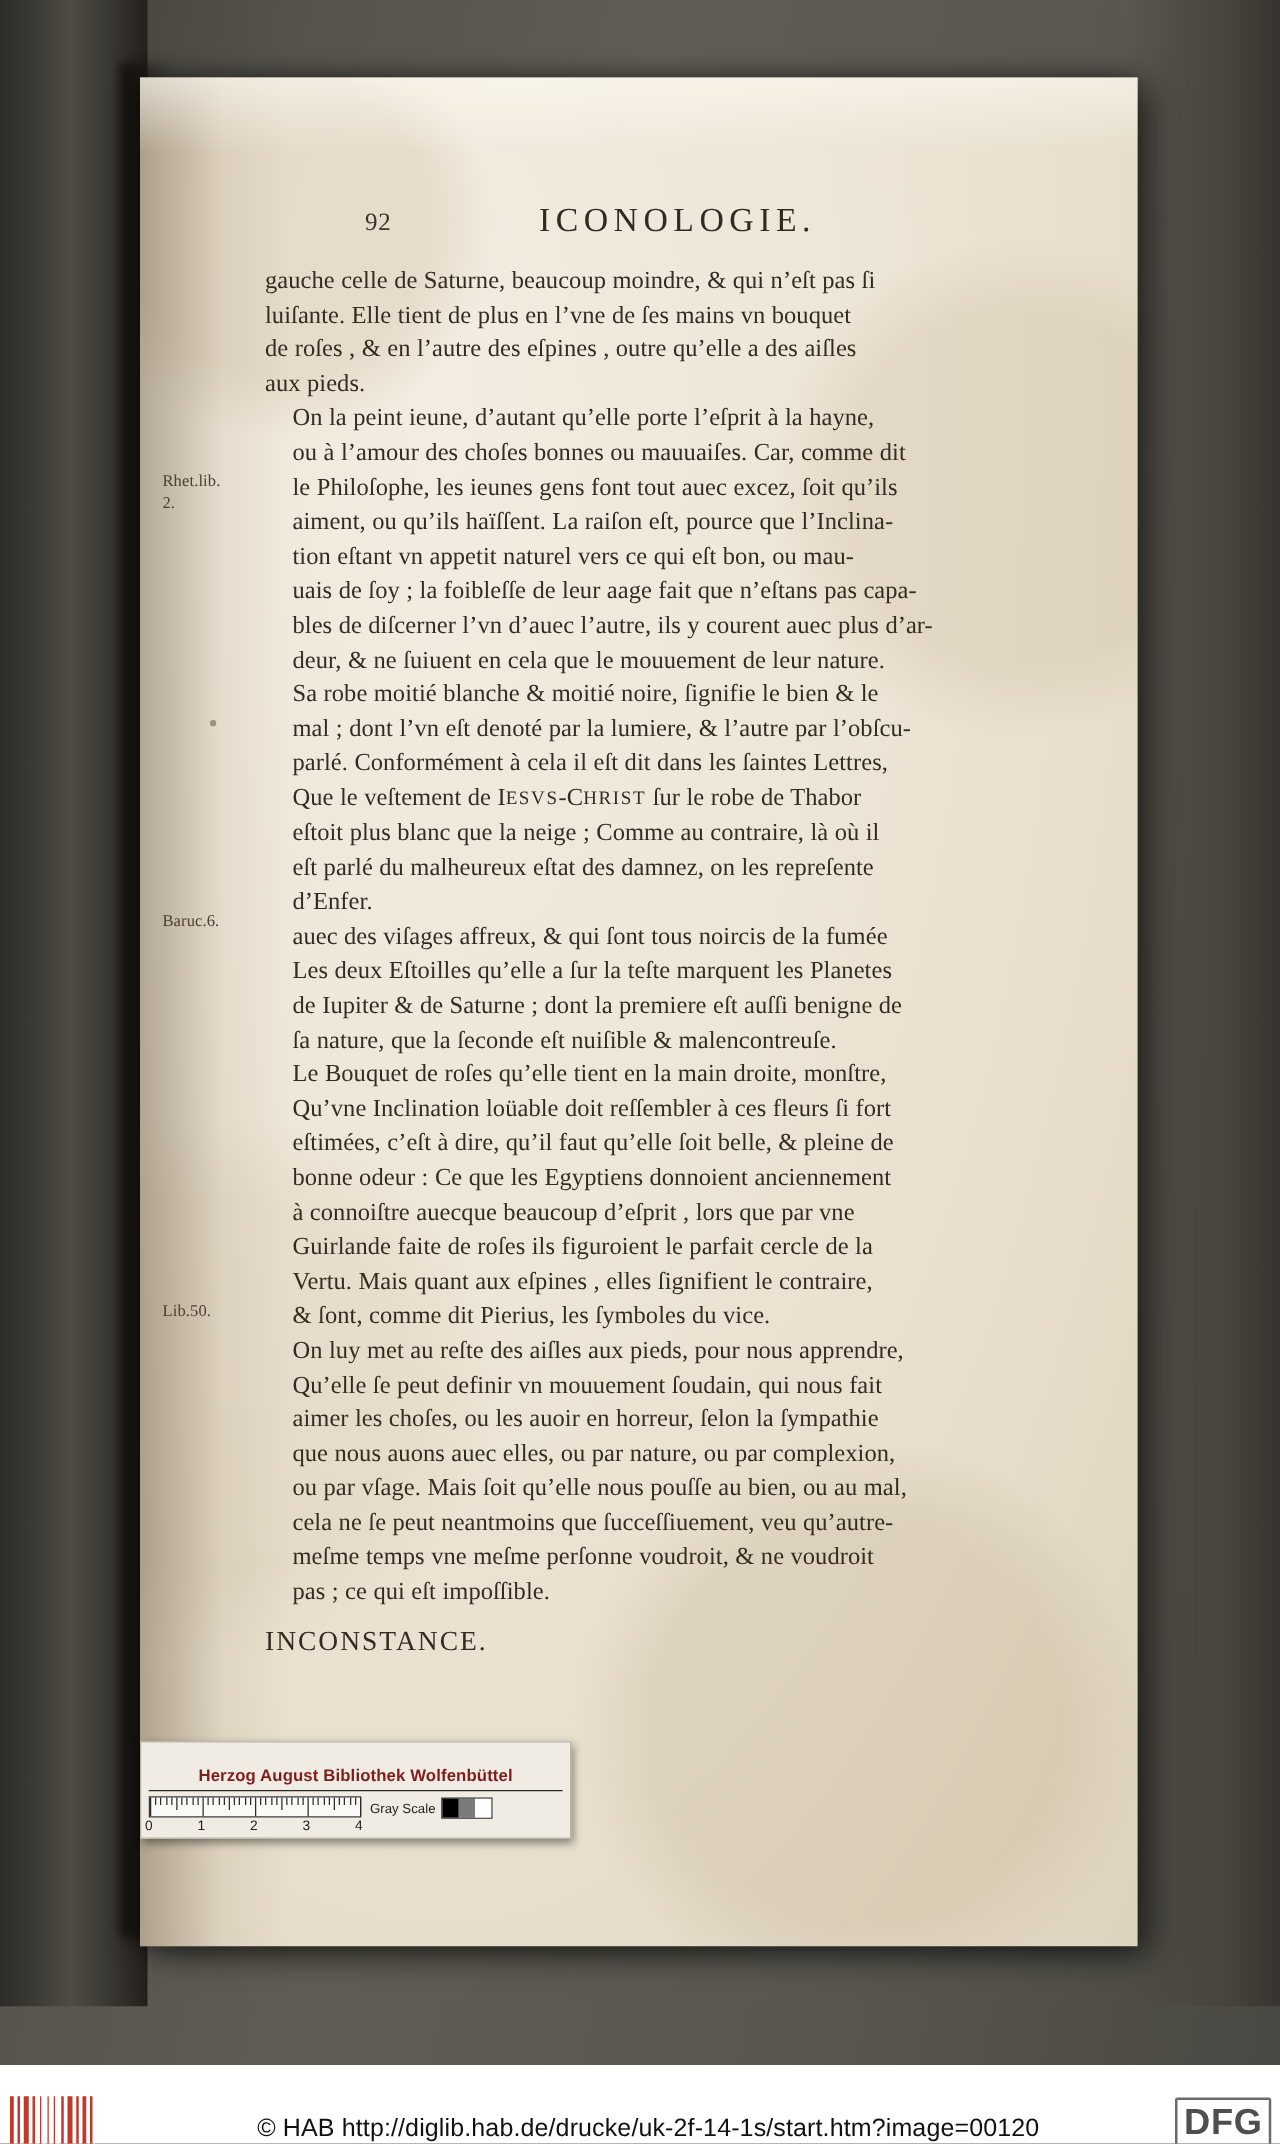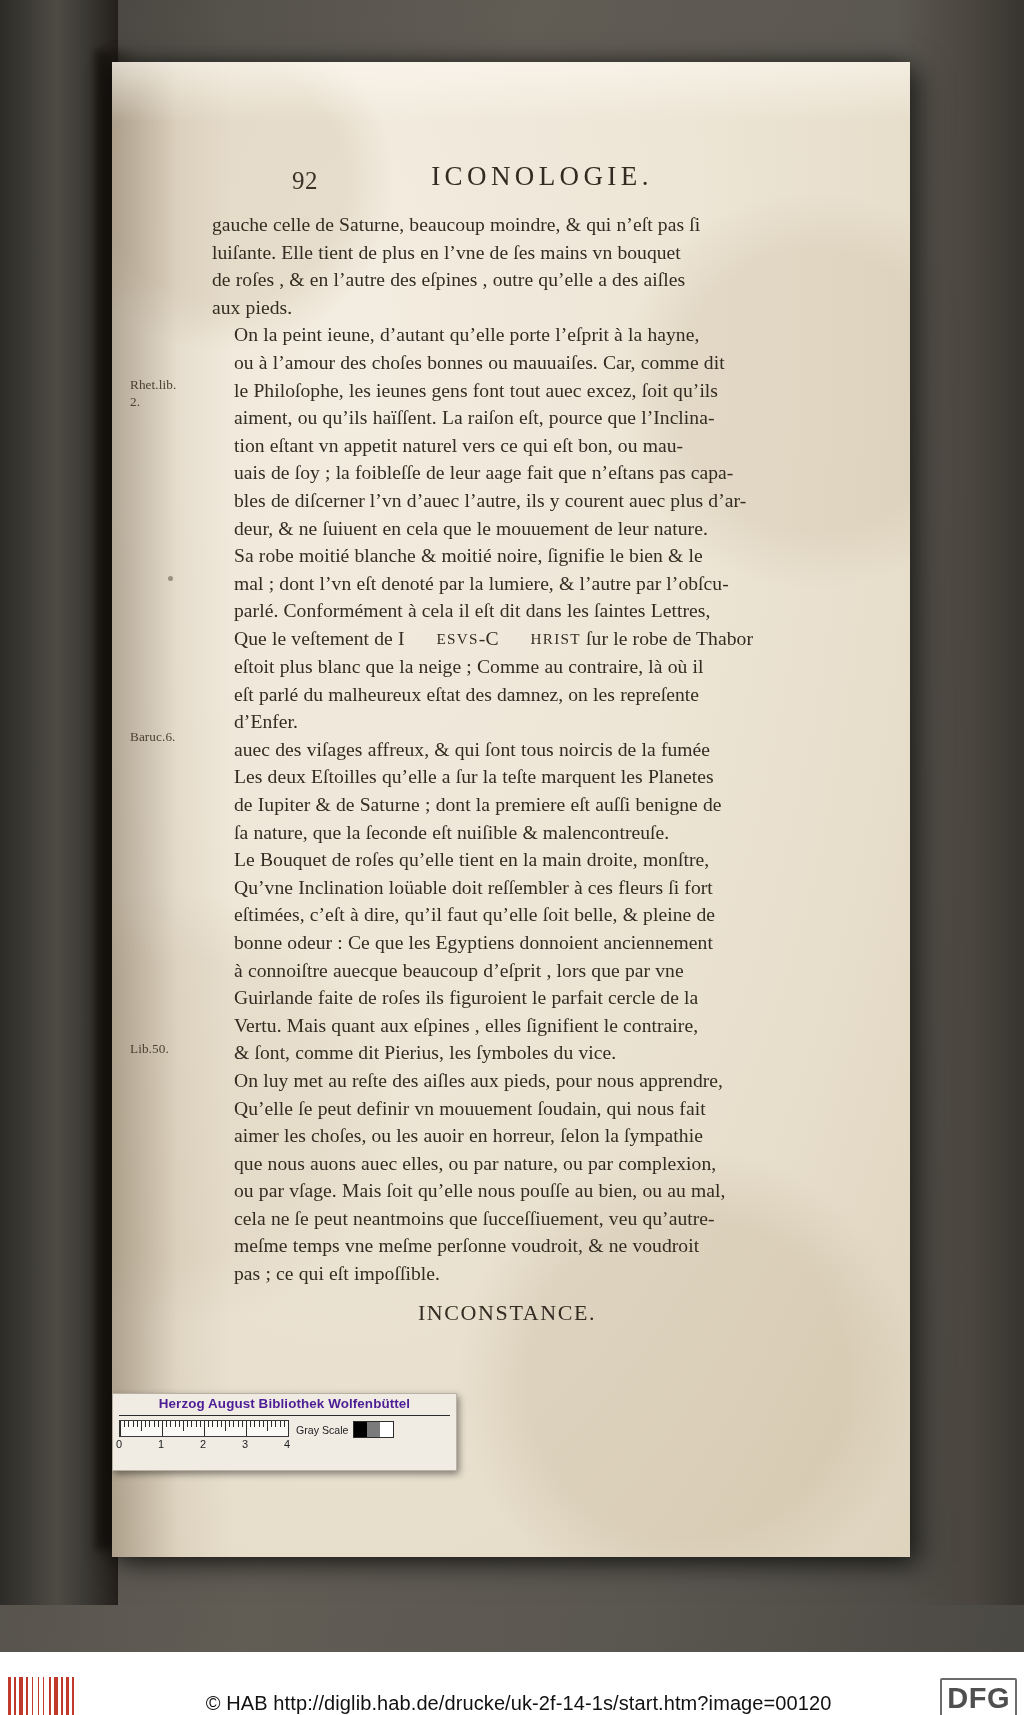--- a/index.html
+++ b/index.html
@@ -86,21 +86,21 @@
 
   
   #page-header {
     position: relative;
     height: 40px;
     margin-bottom: 14px;
   }
   #folio-number {
     position: absolute;
     left: 80px; top: 10px;
-    font-size: 25px;
+    font-size: 20px;
     color: #3b3228;
     letter-spacing: .5px;
   }
   #running-title {
     text-align: center;
     font-size: 27px;
     letter-spacing: 4.4px;
     color: #332b21;
     padding-left: 42px;
     padding-top: 4px;
@@ -122,42 +122,41 @@
   .para .ln {
     display: block;
     white-space: nowrap;
   }
 
   
   .smallcaps {
     font-size: 15.2px;
     letter-spacing: 1.3px;
     vertical-align: .5px;
-    padding-left: 32px;
   }
   .capinit { font-size: 19.6px; }
 
   
   .margin-note {
     position: absolute;
     width: 96px;
     text-align: right;
     font-size: 13.2px;
     line-height: 17px;
     color: #4a3f32;
     letter-spacing: .1px;
   }
   #note-rhet { left: -104px; top: 0px; }
   #note-baruc { left: -104px; top: 0px; margin-top: 20px; }
   #note-lib50 { left: -104px; top: 0px; }
 
   
   #closing-caption {
     margin-top: 12px;
-    text-align: center;
+    text-align: left;
     padding-right: 28px;
     font-size: 22px;
     letter-spacing: 1.6px;
     color: #342c22;
   }
 
   
   .ink-speck {
     position: absolute;
     width: 5px; height: 5px;
@@ -173,22 +172,22 @@
     background: #f0ece4;
     border: 1px solid #b9b2a4;
     box-shadow: 2px 3px 7px rgba(0,0,0,.45);
     font-family: "Liberation Sans", sans-serif;
     overflow: hidden;
   }
   #library-name {
     text-align: center;
     font-size: 13.4px;
     font-weight: bold;
-    color: #4c1d95;
-    padding-top: 2px;
+    color: #7f1d1d;
+    padding-top: 19px;
     letter-spacing: .1px;
   }
   #card-rule {
     height: 1px;
     background: #2a2a2a;
     margin: 4px 6px 0 6px;
   }
   #card-lower {
     display: flex;
     align-items: flex-start;

